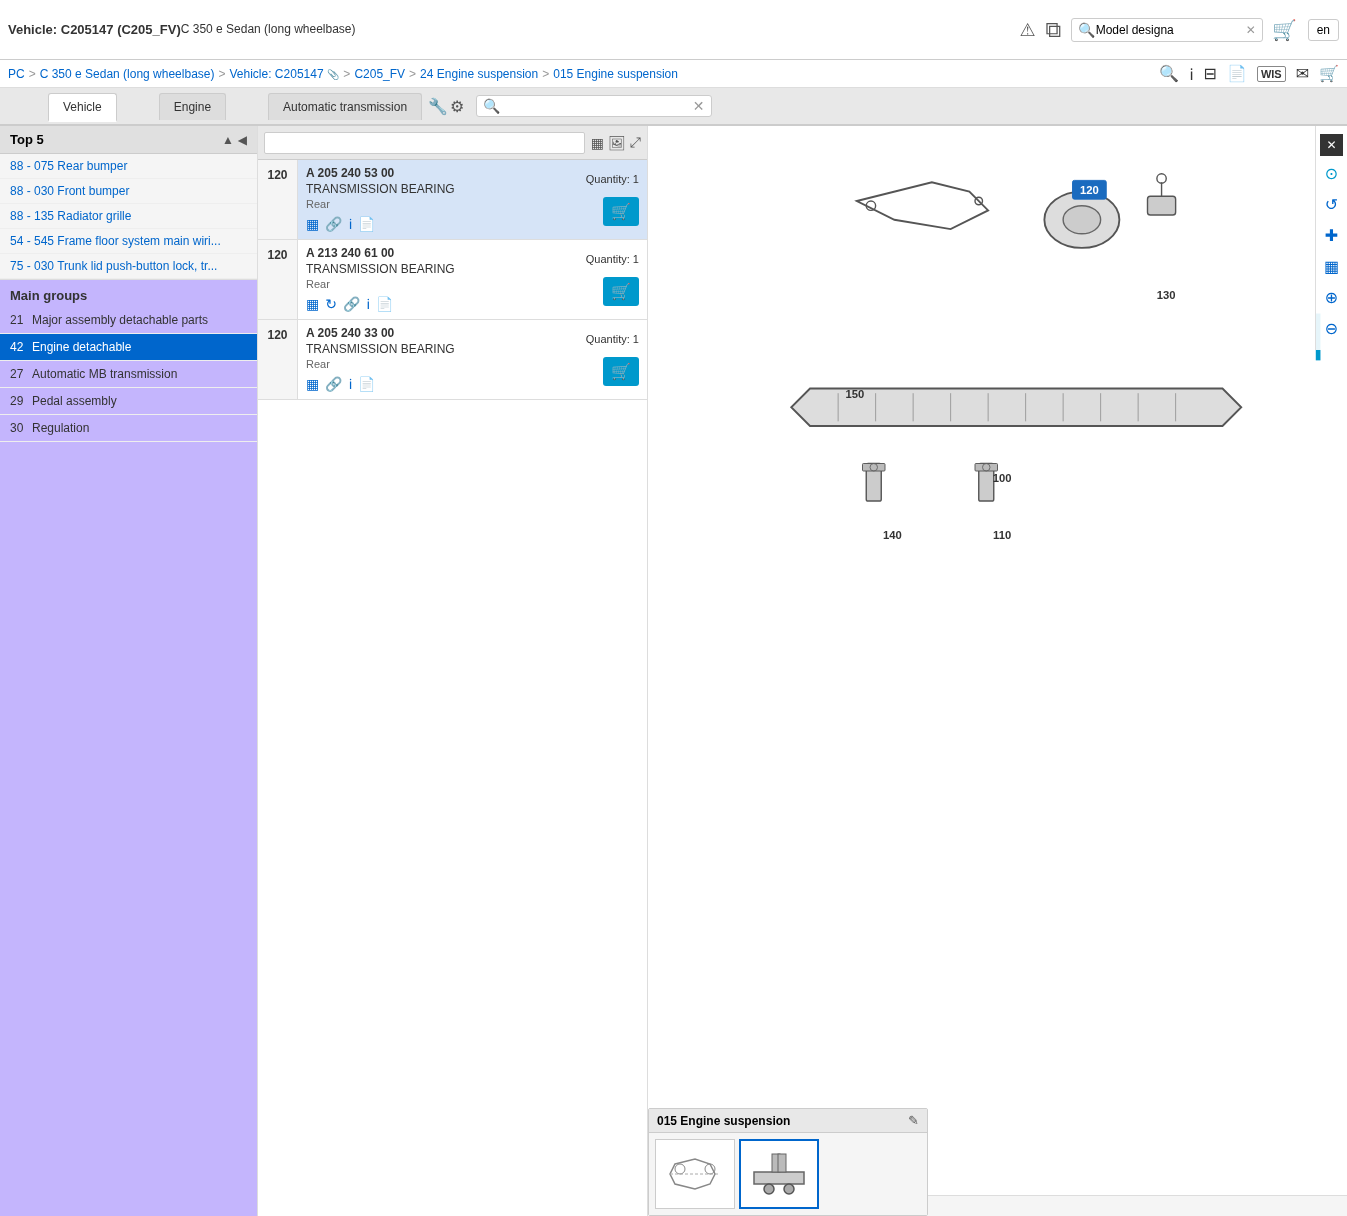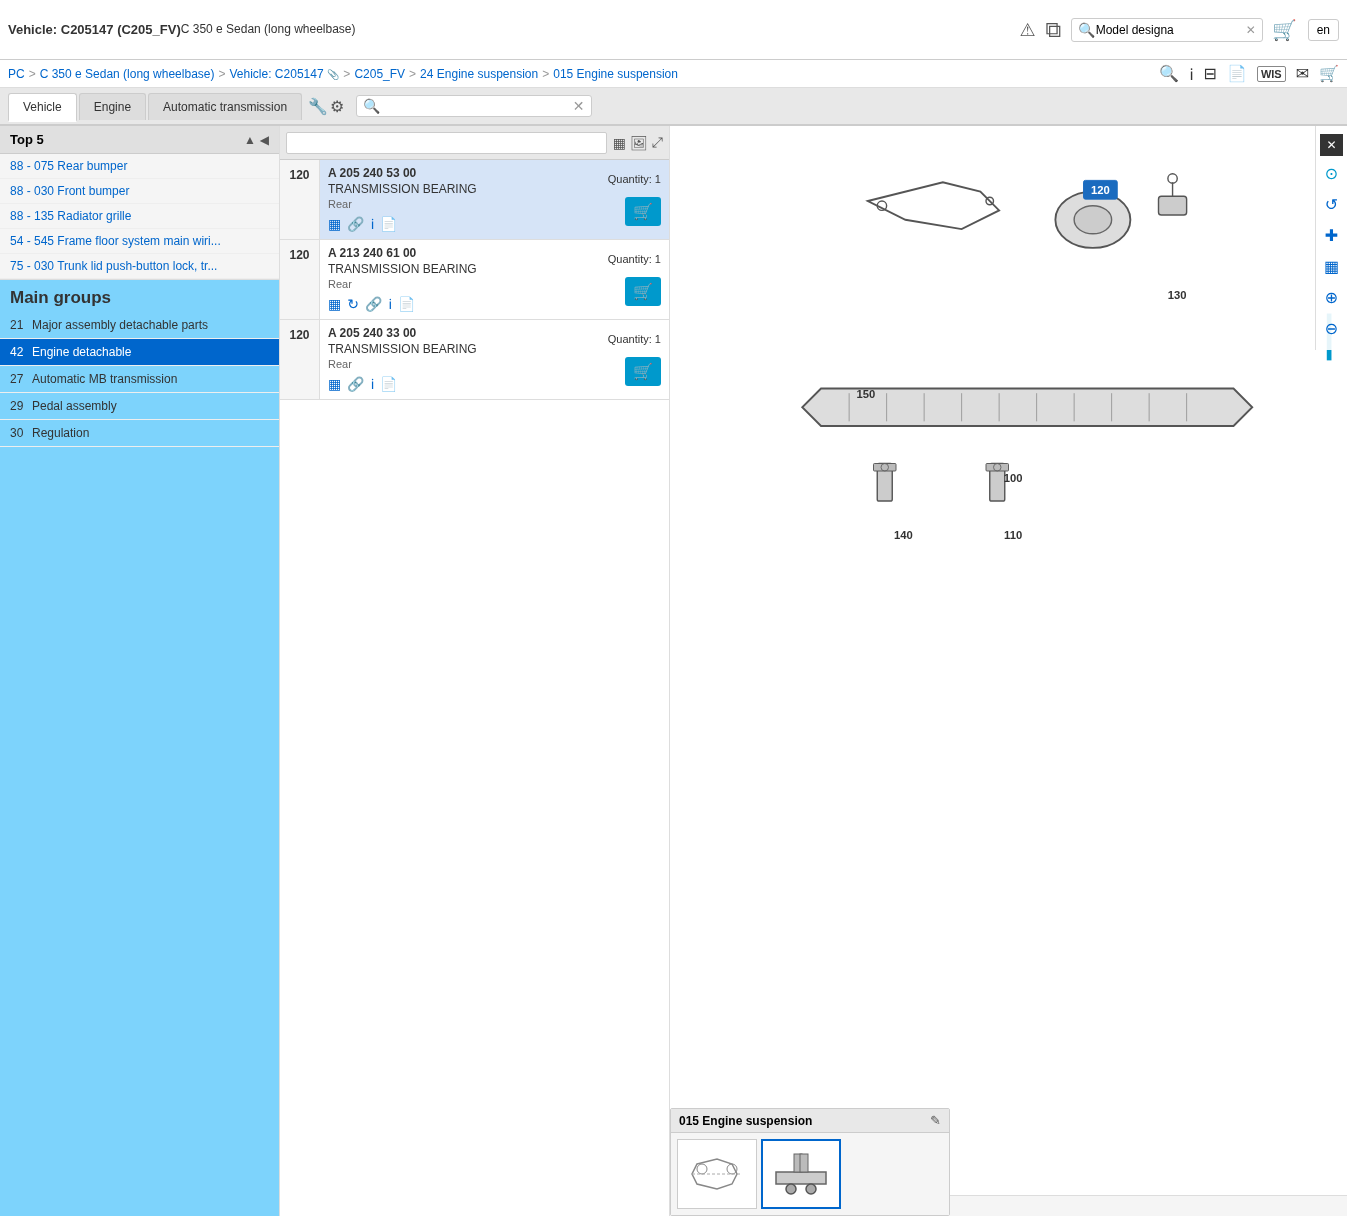--- a/index.html
+++ b/index.html
@@ -99,20 +99,21 @@
     }
     .tab {
       padding: 6px 14px;
       cursor: pointer;
       background: #ddd;
       border: 1px solid #ccc;
       border-bottom: none;
       border-radius: 3px 3px 0 0;
       font-size: 12px;
       color: #333;
+      margin-left: 40px;
     }
     .tab.active {
       background: #fff;
       border-bottom: 2px solid #fff;
       margin-bottom: -2px;
     }
     .tab-search {
       display: flex;
       align-items: center;
       border: 1px solid #ccc;
@@ -136,22 +137,22 @@
     }
 
     
     .main-layout {
       display: flex;
       height: calc(1216px - 60px - 28px - 38px);
     }
 
     
     .sidebar {
-      width: 280px;
-      background: #7dd3fc;
+      width: 258px;
+      background: #c4b5fd;
       border-right: 1px solid #ddd;
       overflow-y: auto;
       display: flex;
       flex-direction: column;
     }
     .sidebar-top5 {
       background: #f5f5f5;
       border-bottom: 1px solid #ddd;
     }
     .sidebar-top5-header {
@@ -171,21 +172,21 @@
       color: #0066cc;
       cursor: pointer;
       border-bottom: 1px solid #eee;
     }
     .sidebar-main-groups {
       padding: 0;
     }
     .main-groups-header {
       padding: 8px 10px 4px;
       font-weight: bold;
-      font-size: 17px;
+      font-size: 13px;
       color: #333;
     }
     .group-item {
       display: flex;
       align-items: flex-end;
       padding: 6px 10px;
       font-size: 12px;
       cursor: pointer;
       border-bottom: 1px solid #eee;
       color: #333;

